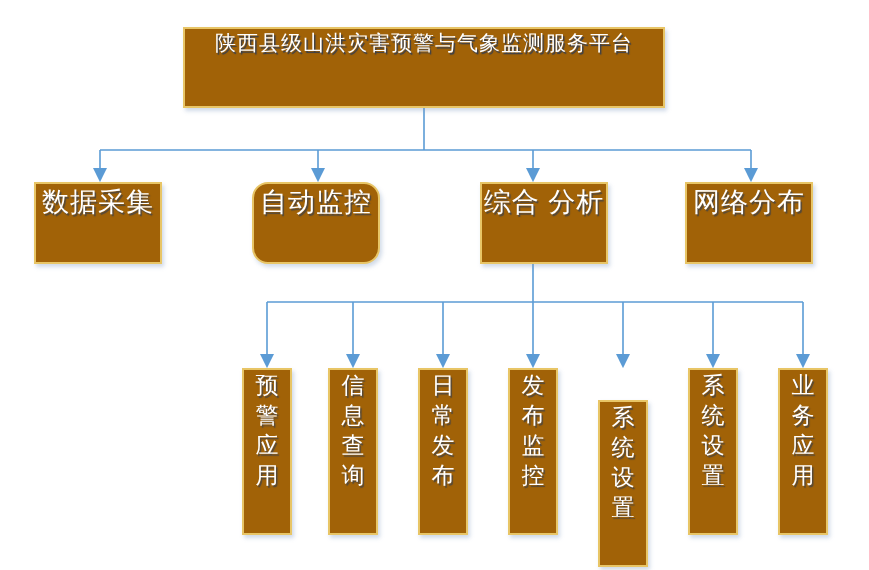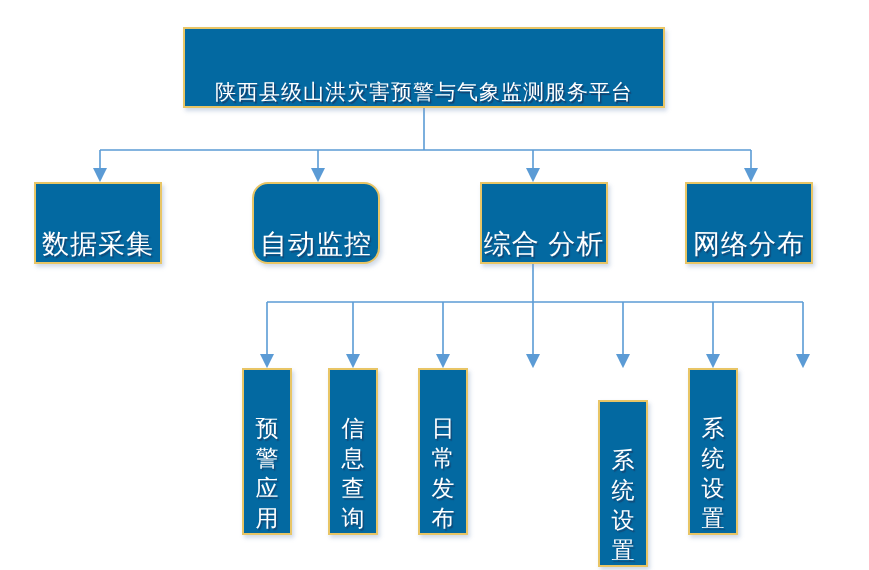--- a/index.html
+++ b/index.html
@@ -13,26 +13,26 @@
   }
   svg.connectors {
     position: absolute;
     left: 0; top: 0;
     width: 869px; height: 570px;
     z-index: 1;
   }
   .box {
     position: absolute;
     box-sizing: border-box;
-    background: #0369a1;
+    background: #a16207;
     border: 2px solid #e8c566;
     box-shadow: 2px 3px 4px rgba(120, 150, 190, 0.35);
     color: #ffffff;
     display: flex;
-    align-items: flex-end;
+    align-items: flex-start;
     justify-content: center;
     text-align: center;
     z-index: 2;
   }
   .box-root {
     left: 183px; top: 27px;
     width: 482px; height: 81px;
     font-size: 21px;
     letter-spacing: 1px;
     text-shadow: 1.5px 2px 1px rgba(28, 53, 94, 0.8);
@@ -124,20 +124,26 @@
 
   <div class="box box-l3 box-l3-0">
     <span class="vtext">预警应用</span>
   </div>
   <div class="box box-l3 box-l3-1">
     <span class="vtext">信息查询</span>
   </div>
   <div class="box box-l3 box-l3-2">
     <span class="vtext">日常发布</span>
   </div>
+  <div class="box box-l3 box-l3-3">
+    <span class="vtext">发布监控</span>
+  </div>
   <div class="box box-l3 box-l3-4">
     <span class="vtext">系统设置</span>
   </div>
   <div class="box box-l3 box-l3-5">
     <span class="vtext">系统设置</span>
   </div>
+  <div class="box box-l3 box-l3-6">
+    <span class="vtext">业务应用</span>
+  </div>
 
 </div>
 
 </body></html>

